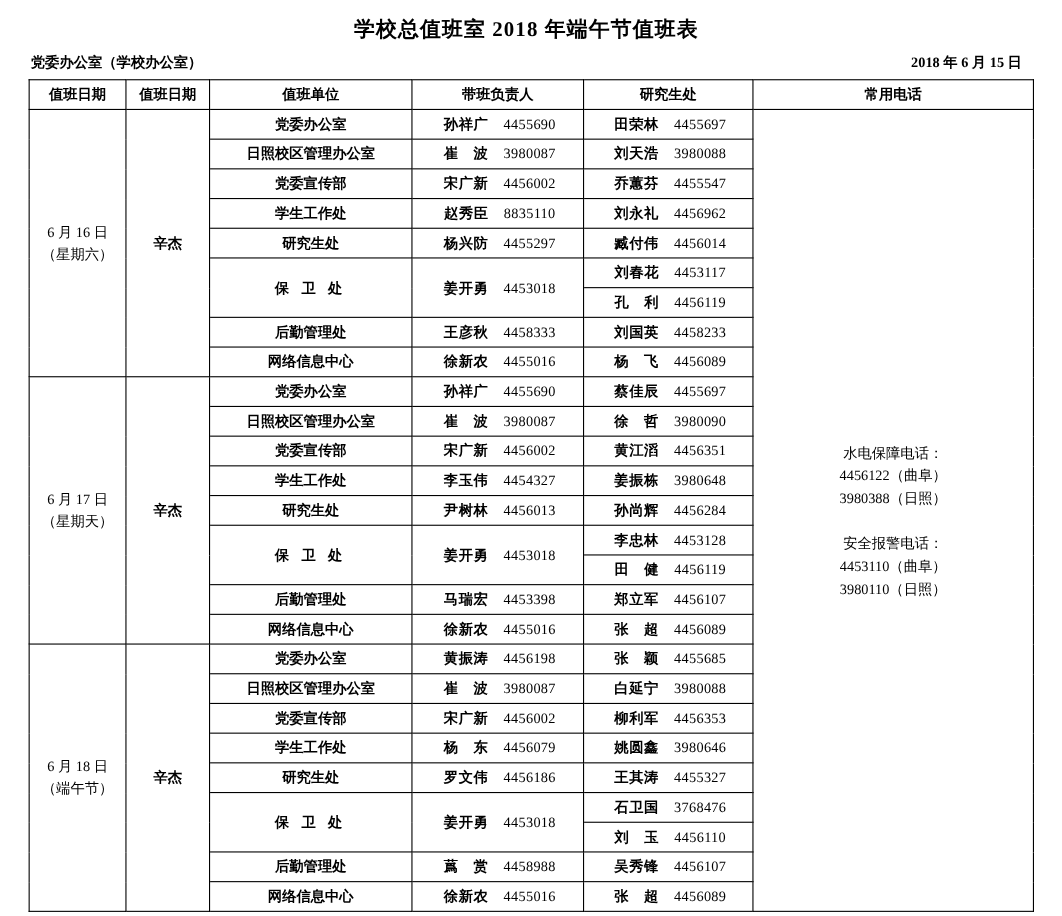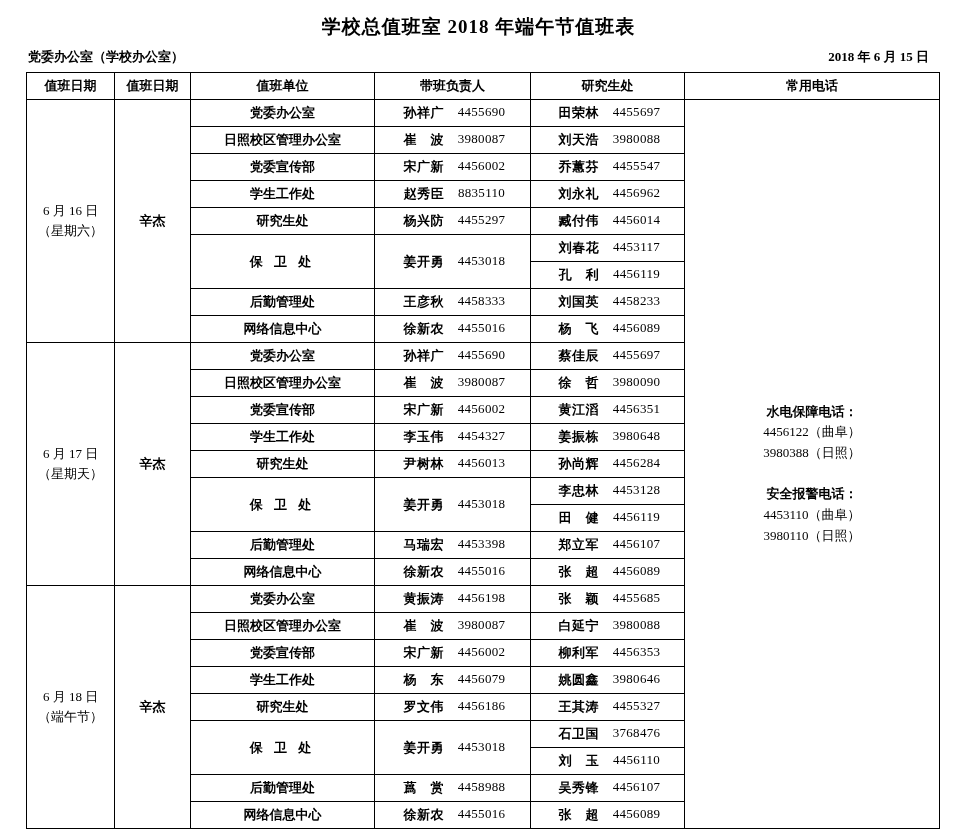--- a/index.html
+++ b/index.html
@@ -71,20 +71,21 @@
     font-weight: bold;
     font-size: 13.5px;
     margin-left: 34px;
   }
   td.unit-cell {
     font-weight: bold;
   }
   .pair {
     display: flex;
     justify-content: center;
+    align-items: center;
     gap: 10px;
     white-space: nowrap;
   }
   .pair .nm {
     font-weight: bold;
     min-width: 48px;
     text-align: center;
     letter-spacing: 0.5px;
   }
   .pair .tel {
@@ -94,21 +95,21 @@
   }
   td.phone-cell {
     vertical-align: middle;
     text-align: left;
     padding: 0 0 0 50px;
     font-size: 13px;
     line-height: 1.6;
   }
   .phone-block { margin-bottom: 14px; }
   .phone-block:last-child { margin-bottom: 0; }
-  .phone-title { font-weight: bold; margin-top: 20px; }
+  .phone-title { font-weight: normal; margin-top: 20px; }
   .spaced { letter-spacing: 4px; }
 </style>
 </head>
 <body>
 
 <div class="page">
 
   <div class="doc-title">学校总值班室 2018 年端午节值班表</div>
 
   <div class="subhead">

